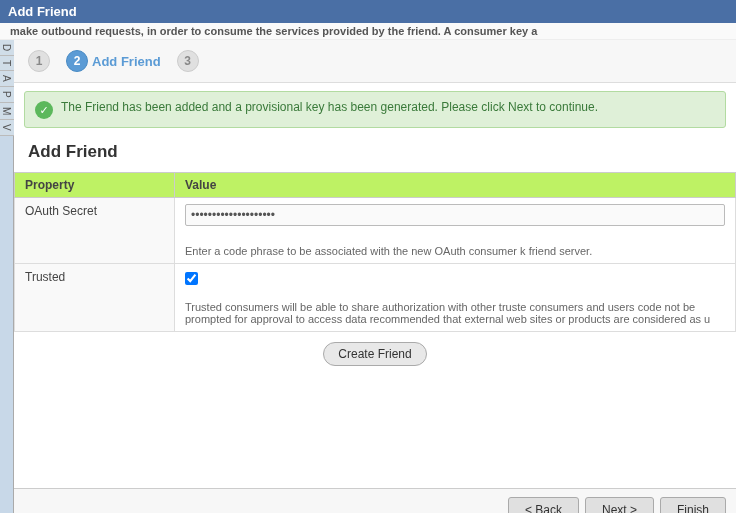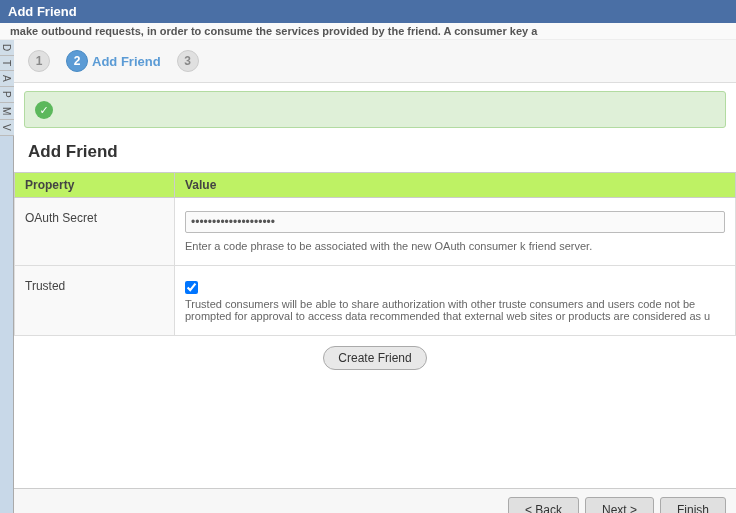--- a/index.html
+++ b/index.html
@@ -164,21 +164,21 @@
       font-size: 12px;
       color: #444;
     }
 
     .form-table tbody tr {
       border: 1px solid #ddd;
     }
 
     .form-table tbody tr td {
       border: 1px solid #ddd;
-      padding: 13px 10px;
+      padding: 6px 10px;
       vertical-align: top;
     }
 
     .prop-col {
       width: 160px;
       background: #f9f9f9;
       font-weight: normal;
       color: #444;
     }
 
@@ -193,21 +193,21 @@
       font-size: 12px;
       color: #555;
       background: #fafafa;
       border-radius: 2px;
       margin-bottom: 3px;
     }
 
     .field-hint {
       font-size: 11px;
       color: #666;
-      margin-top: 4px;
+      margin-top: 16px;
     }
 
     .checkbox-row {
       display: flex;
       align-items: flex-start;
       gap: 6px;
       margin-bottom: 4px;
     }
 
     .checkbox-row input[type="checkbox"] {
@@ -304,20 +304,21 @@
         <span class="step-label">Add Friend</span>
       </div>
       <div class="step-separator"></div>
       <div class="step">
         <div class="step-circle inactive">3</div>
       </div>
     </div>
 
     <div class="success-banner">
       <div class="success-icon">✓</div>
+      <span>The Friend has been added and a provisional key has been generated. Please click Next to continue.</span>
     </div>
 
     <div class="page-heading">Add Friend</div>
 
     <table class="form-table">
       <thead>
         <tr>
           <th>Property</th>
           <th>Value</th>
         </tr>

